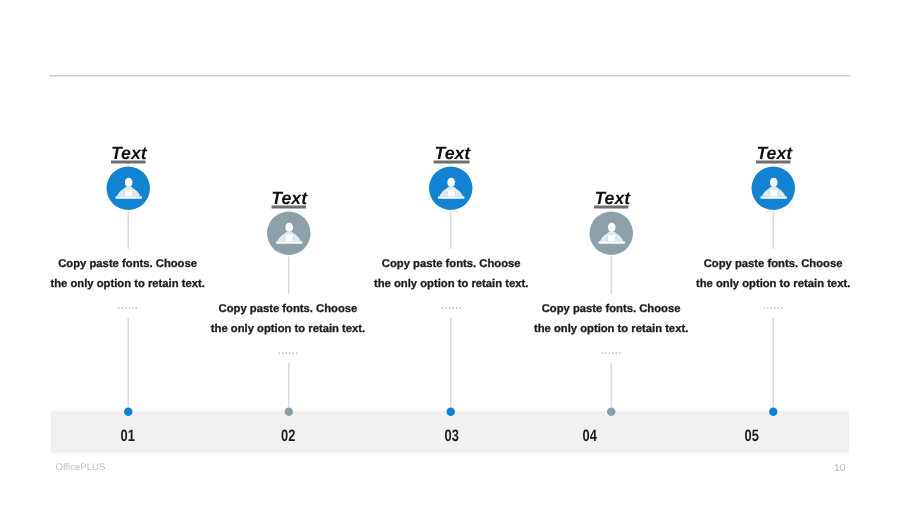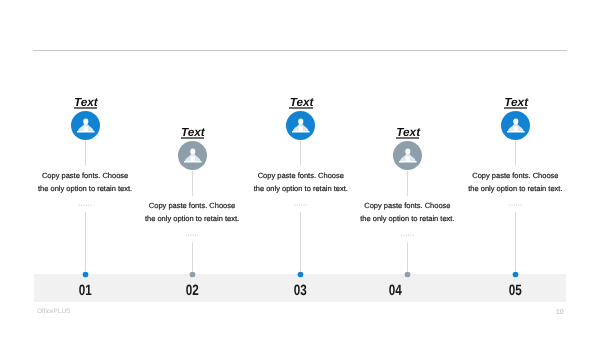--- a/index.html
+++ b/index.html
@@ -14,29 +14,29 @@
   .stem{position:absolute;width:1px;background:#dadada;}
 
   .circle{position:absolute;width:29px;height:29px;border-radius:50%;}
   .circle svg{position:absolute;left:0;top:0;width:29px;height:29px;}
 
   .label{position:absolute;font-weight:bold;font-style:italic;font-size:11.8px;
          color:#111111;white-space:nowrap;letter-spacing:0px;line-height:11px;}
   .label-rule{position:absolute;height:1.3px;background:#6e6e6e;}
 
   .body-text{position:absolute;font-size:7.5px;color:#1c1c1c;-webkit-text-stroke:0.2px #1c1c1c;text-align:center;
-             line-height:13.3px;white-space:nowrap;font-weight:normal;}
+             line-height:13.3px;white-space:nowrap;font-weight:bold;}
 
   .dots{position:absolute;white-space:nowrap;font-size:7px;color:#9a9a9a;
         letter-spacing:0px;line-height:7px;}
 
   .marker{position:absolute;width:9px;height:9px;}
   .marker svg{display:block;width:9px;height:9px;}
 
-  .num{position:absolute;font-size:15px;font-weight:bold;color:#1a1a1a;
+  .num{position:absolute;font-size:11px;font-weight:bold;color:#1a1a1a;
        white-space:nowrap;line-height:10px;letter-spacing:0px;}
   .num span{display:inline-block;transform:scaleX(0.78);}
 
   .brand{position:absolute;left:37px;top:308px;font-size:6.4px;color:#c2c2c2;
          letter-spacing:0px;line-height:7px;}
   .pageno{position:absolute;left:556px;top:308.6px;font-size:6.8px;color:#b8b8b8;
           line-height:8px;}
 </style>
 </head>
 <body>
@@ -177,17 +177,17 @@
         <div>Copy paste fonts. Choose</div>
         <div>the only option to retain text.</div>
       </div>
       <div class="dots" style="left:485.4px;top:202.1px;width:60px;text-align:center;">······</div>
       <div class="marker" style="left:510.9px;top:269.5px;">
         <svg viewBox="0 0 18 18">
           <circle cx="9" cy="9" r="6.6" fill="#ffffff" opacity="0.75"></circle>
           <circle cx="9" cy="9" r="5.7" fill="#1283D2"></circle>
         </svg>
       </div>
-      <div class="num" style="left:495.4px;top:285.6px;width:40px;text-align:center;"><span>05</span></div>
+      <div class="num" style="left:495.4px;top:285.6px;width:40px;"><span>05</span></div>
     </div>
   <div class="brand">OfficePLUS</div>
   <div class="pageno">10</div>
 </div>
 
 </body></html>

